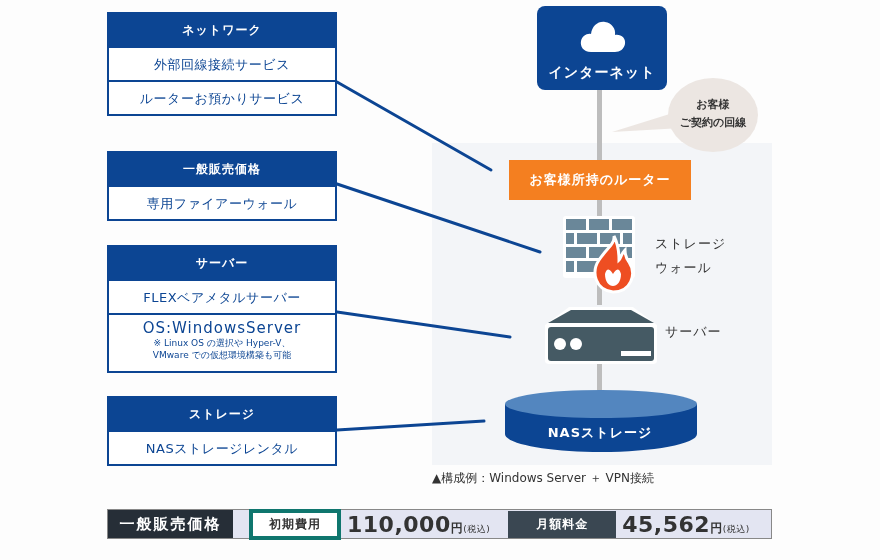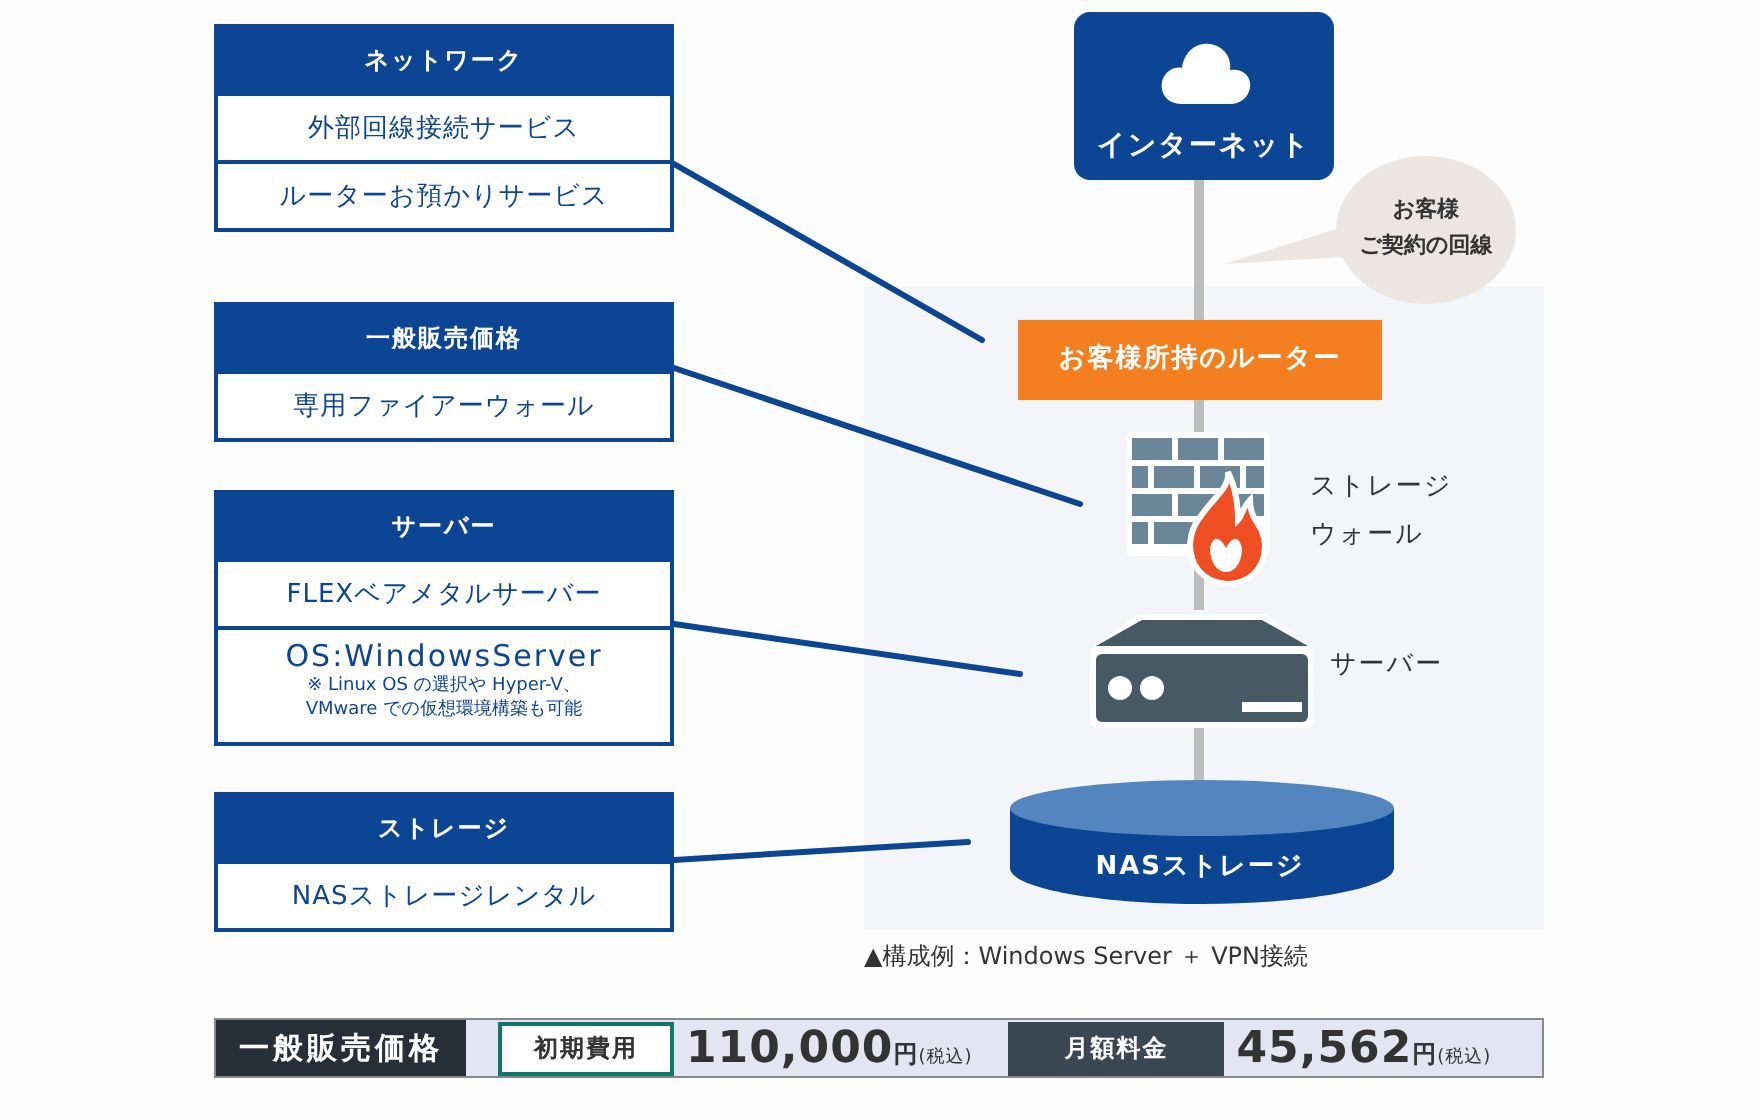--- a/index.html
+++ b/index.html
@@ -35,21 +35,21 @@
   .srv-icon { position: absolute; left: 543px; top: 305px; }
   .srv-label { position: absolute; left: 665px; top: 323px; font-size: 13px; color: #333; letter-spacing: 1px; }
 
   .nas-icon { position: absolute; left: 503px; top: 388px; }
   .nas-label { position: absolute; left: 503px; top: 424px; width: 194px; text-align: center; color: #fff; font-size: 13px; font-weight: bold; letter-spacing: 1px; }
 
   .caption { position: absolute; left: 432px; top: 470px; font-size: 12px; color: #333; }
 
   .price-bar { position: absolute; left: 107px; top: 509px; width: 665px; height: 30px; background: #e3e5f2; border: 1px solid #888; display: flex; align-items: center; }
   .price-title { background: #262e37; color: #fff; height: 100%; width: 125px; display: flex; align-items: center; justify-content: center; font-size: 15px; font-weight: bold; letter-spacing: 2px; }
-  .tag-outline { margin-left: 16px; border: 2px solid #0f766e; background: #fff; font-size: 12px; font-weight: bold; padding: 3px 16px; color: #333; letter-spacing: 1px; }
+  .tag-outline { margin-left: 16px; border: 4px solid #0f766e; background: #fff; font-size: 12px; font-weight: bold; padding: 3px 16px; color: #333; letter-spacing: 1px; }
   .tag-dark { background: #3a4752; color: #fff; font-size: 12px; font-weight: bold; padding: 5px 28px; letter-spacing: 1px; }
   .amount { font-size: 22px; font-weight: bold; color: #333; margin-left: 6px; letter-spacing: 0.5px; }
   .amount .yen { font-size: 12px; }
   .amount .tax { font-size: 9px; font-weight: normal; }
   .gap { width: 18px; }
 </style>
 </head>
 <body>
 
 <div class="svc-box" style="top:12px;">

